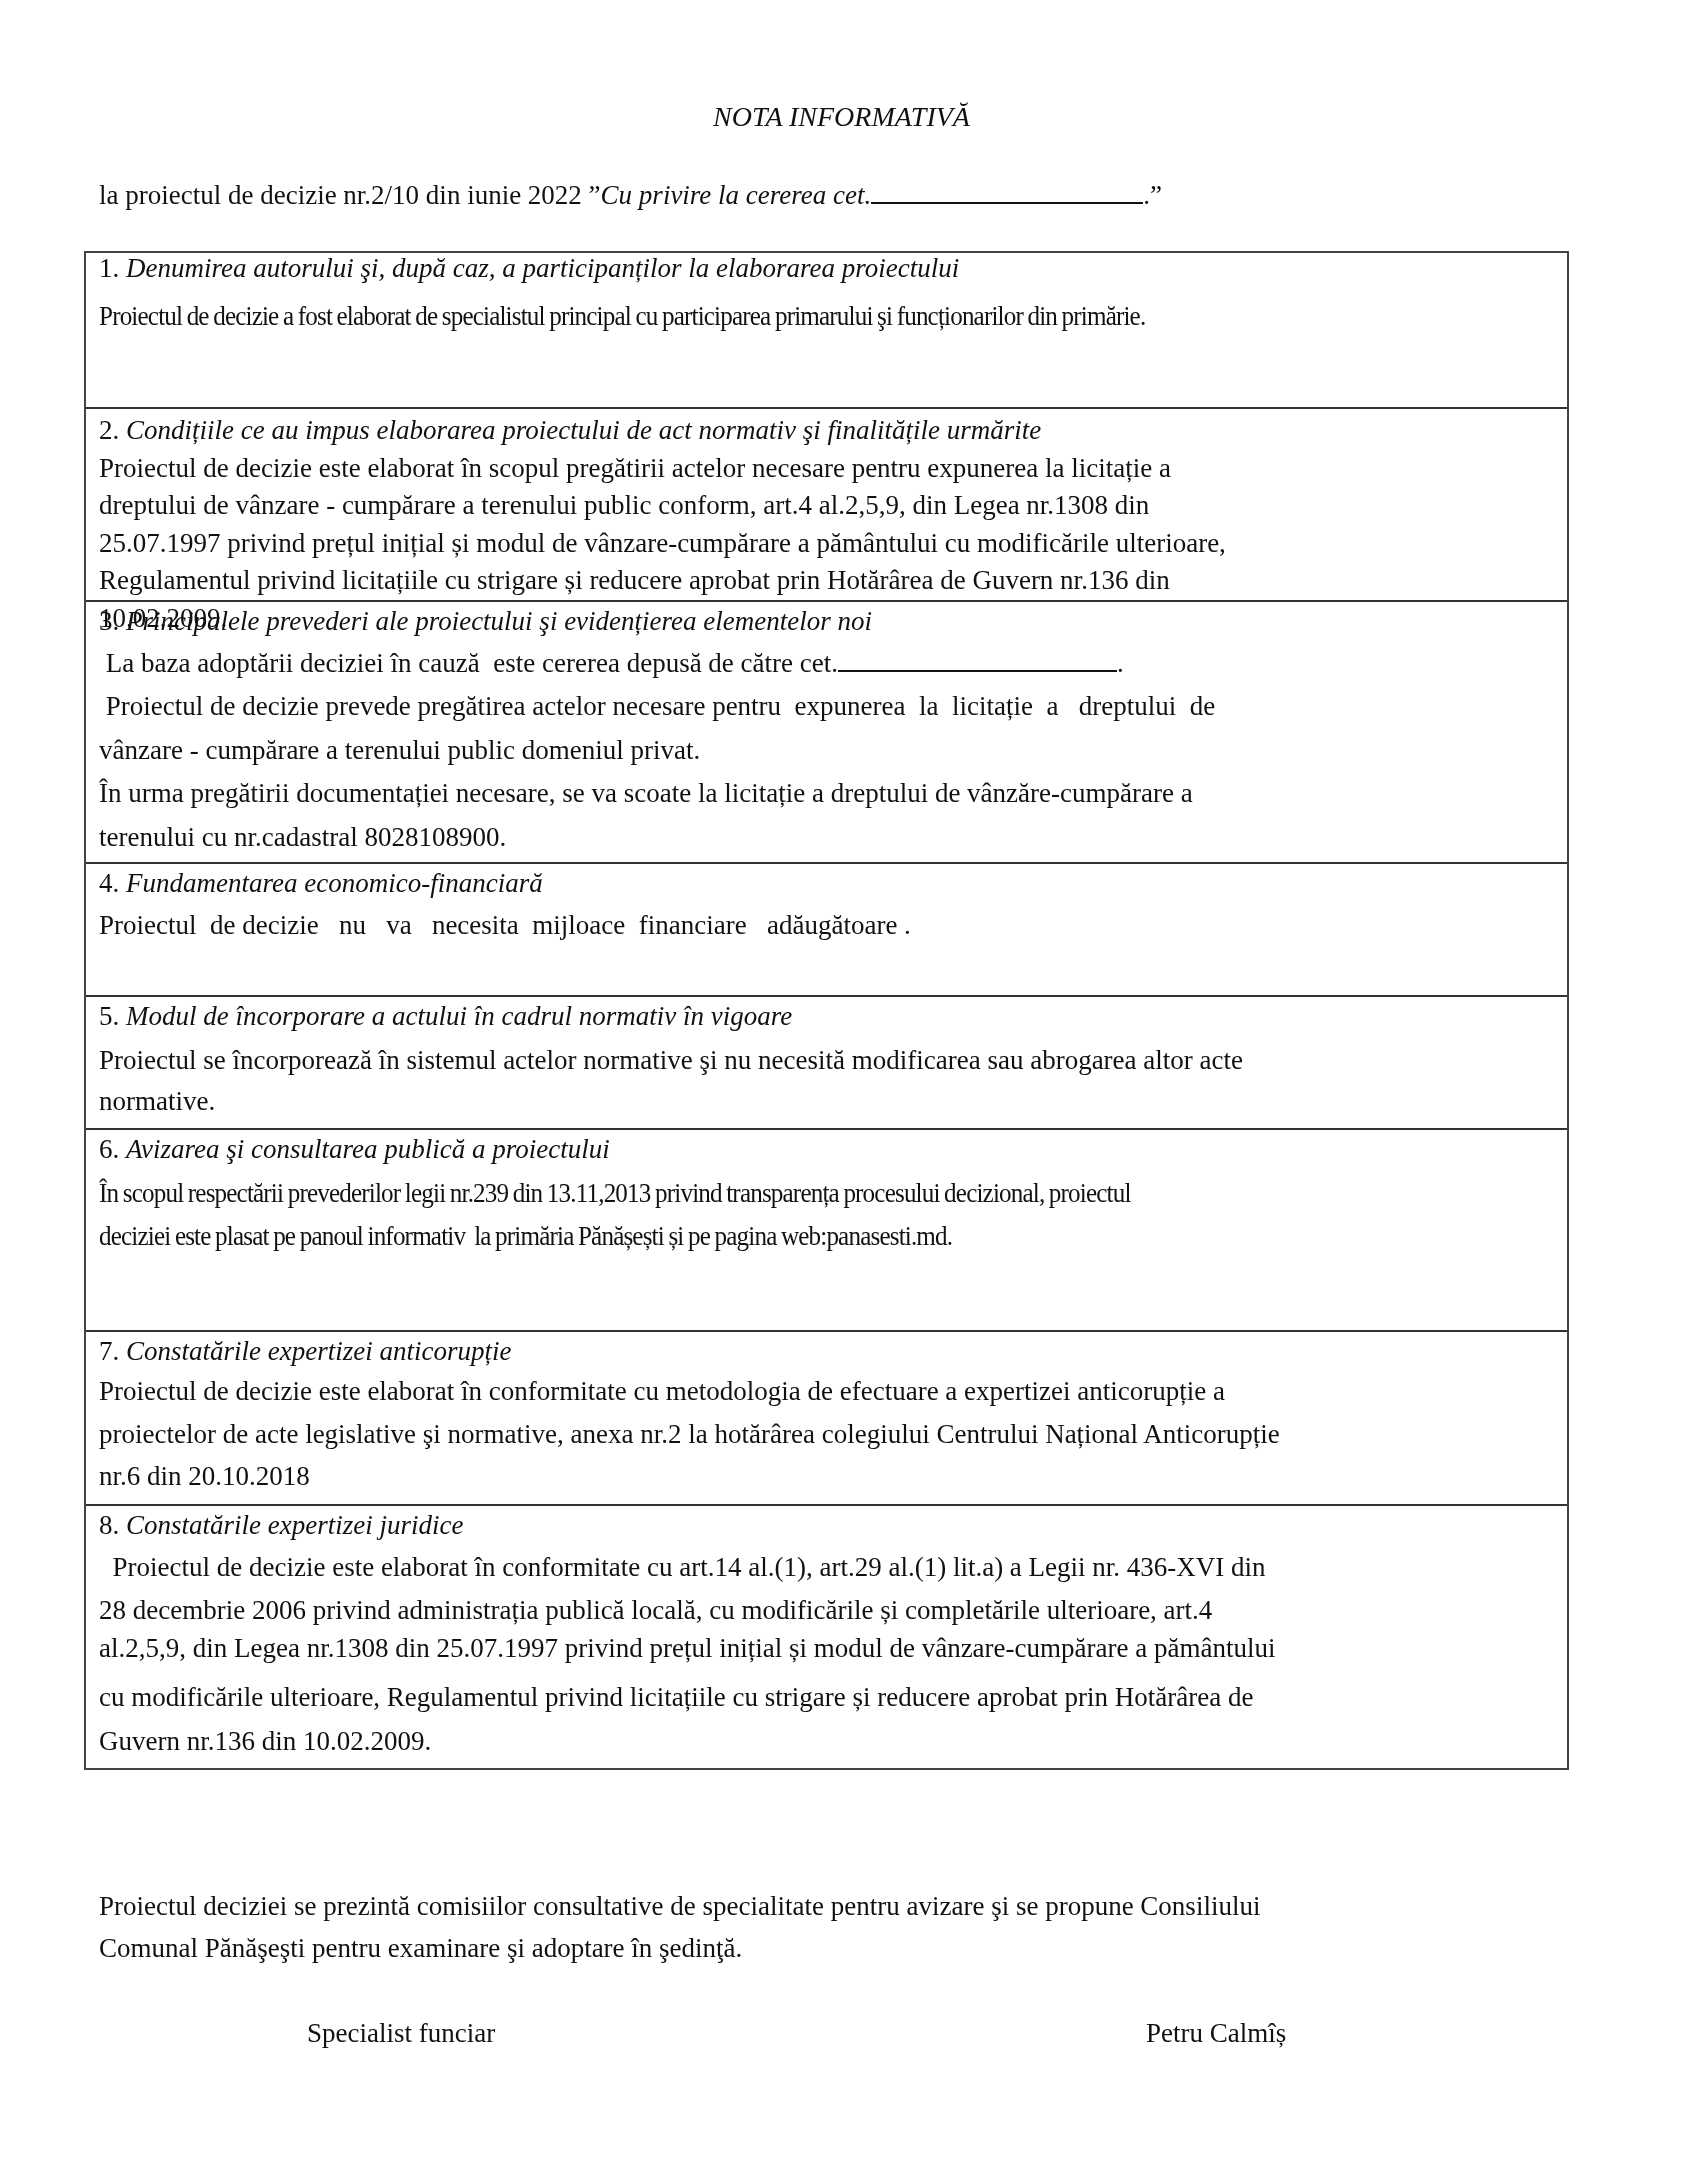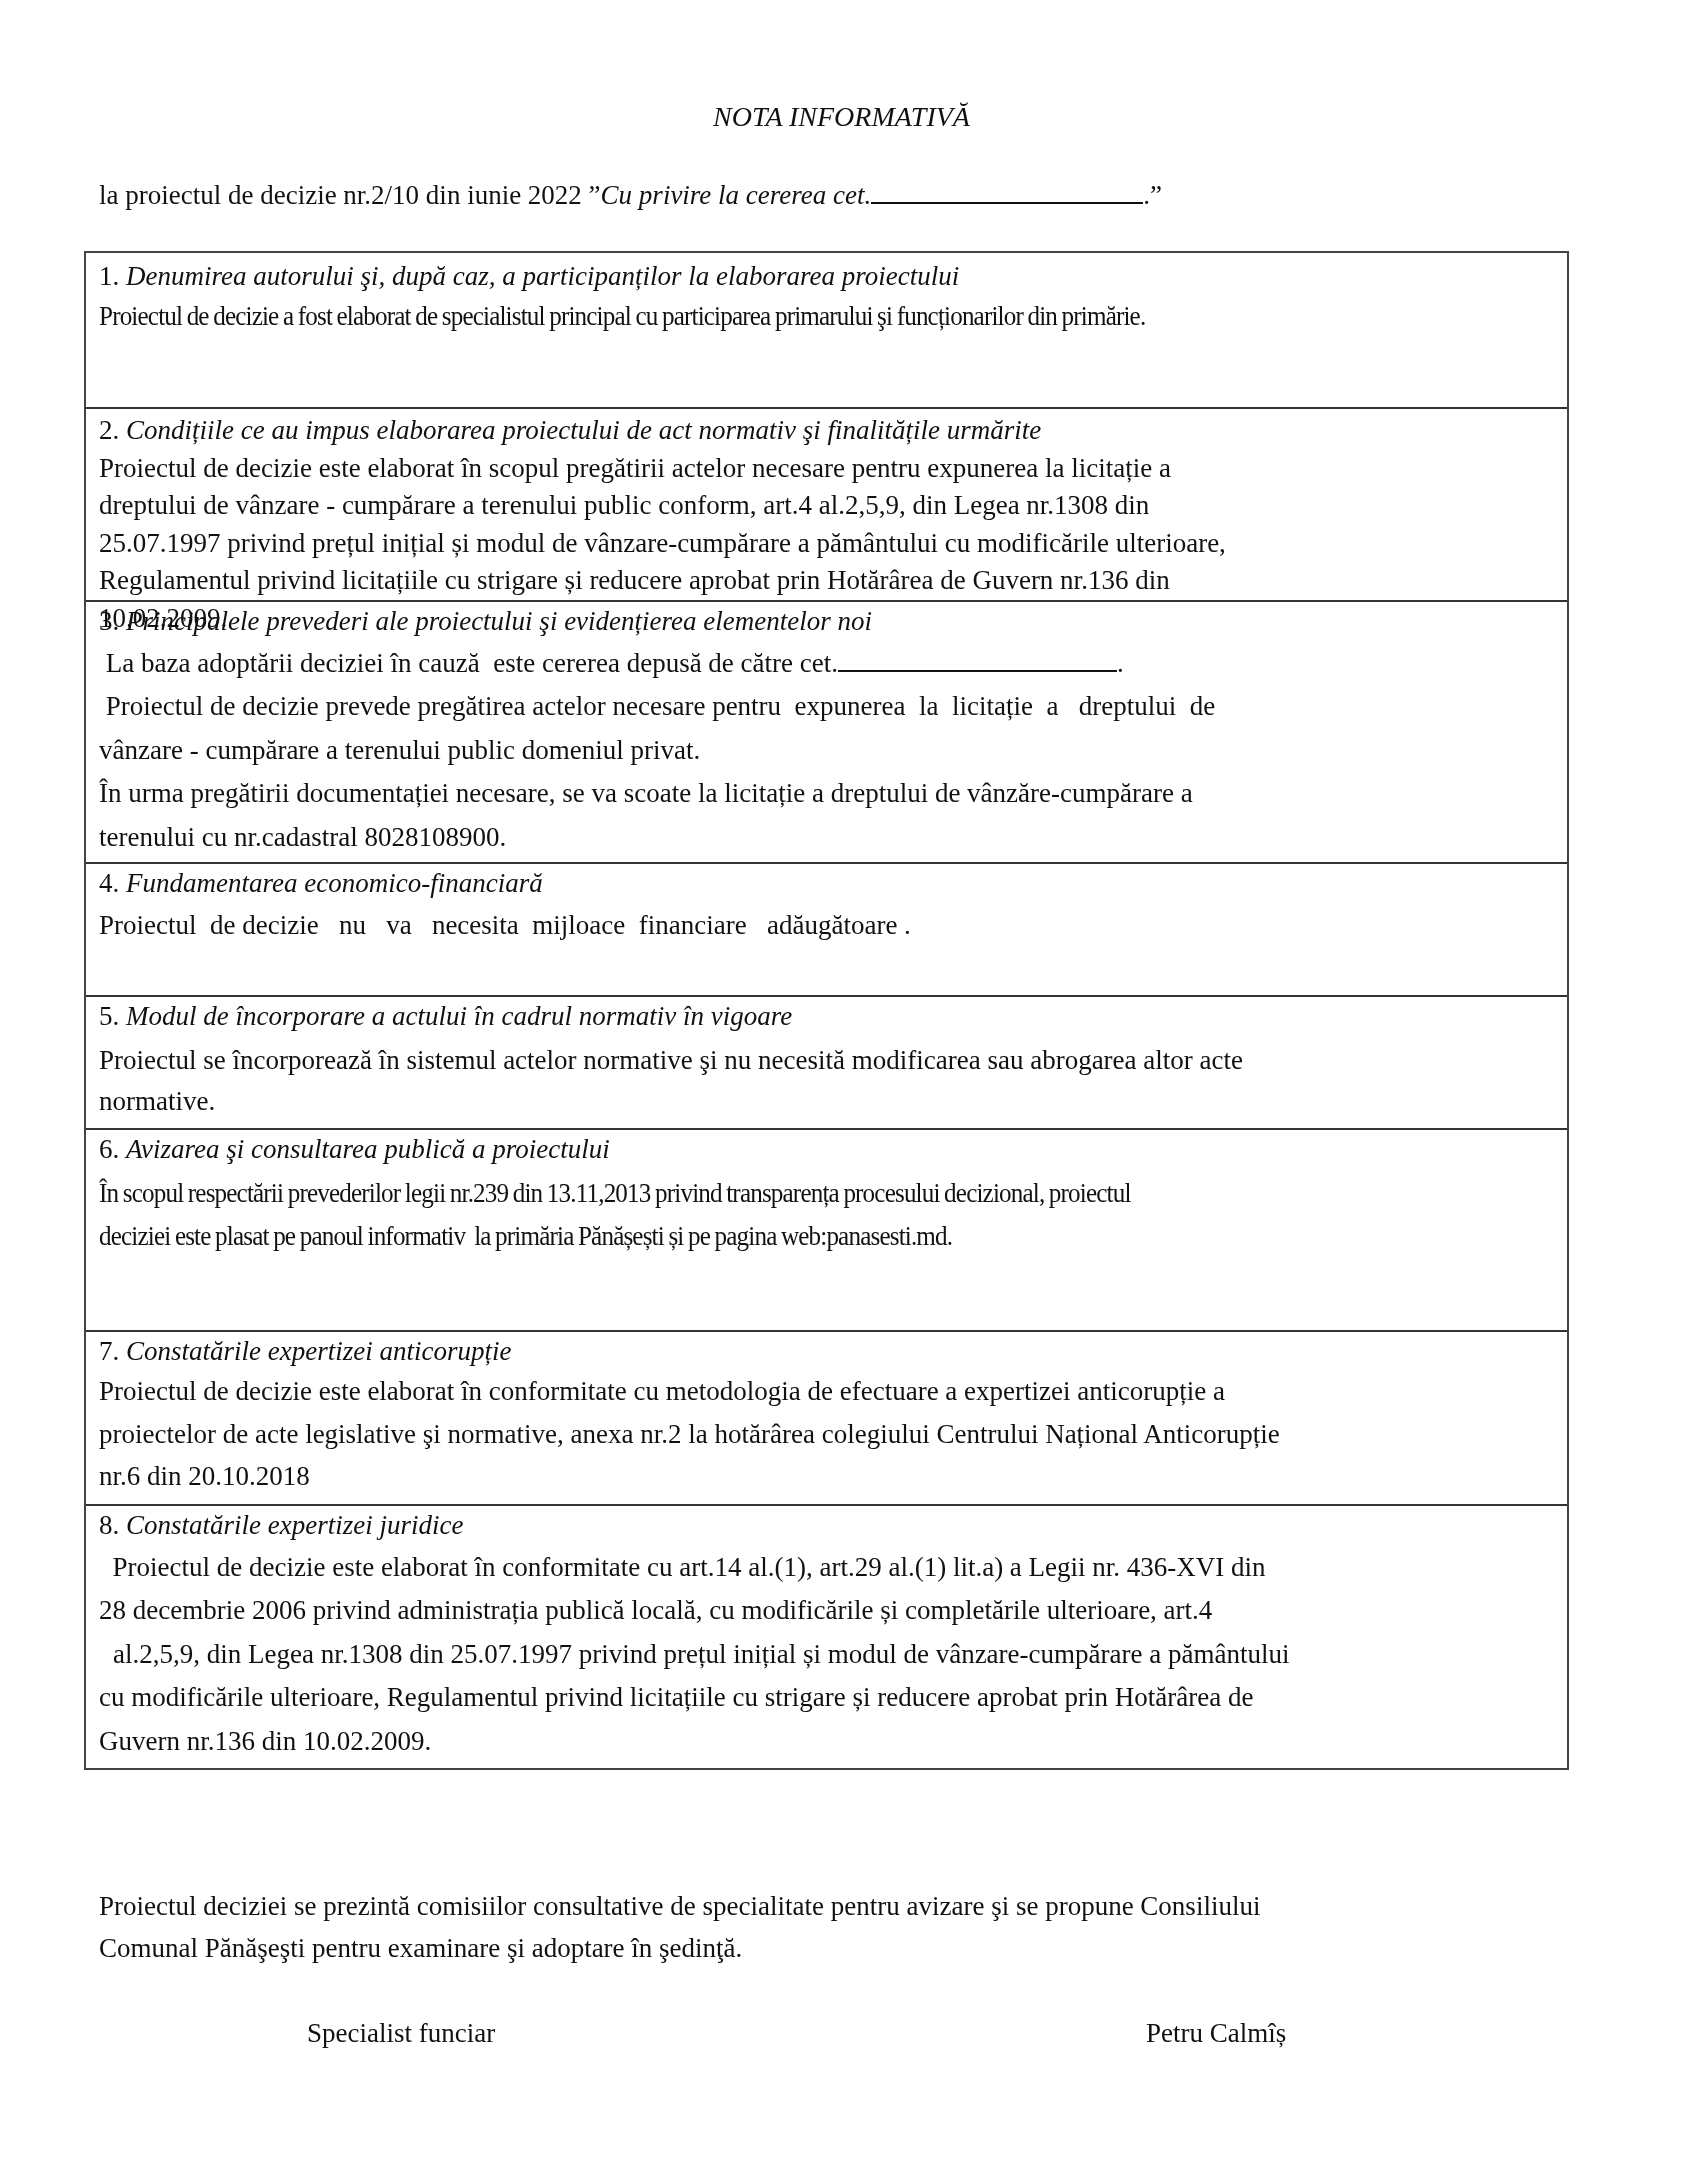--- a/index.html
+++ b/index.html
@@ -24,21 +24,21 @@
 </head>
 <body>
 
 <div class="abs title">NOTA INFORMATIVĂ</div>
 
 <div class="abs subtitle"><span>la proiectul de decizie nr.2/10 din iunie 2022 ”</span><i>Cu  privire  la  cererea cet.</i><span class="blank" style="width:272px;"></span><span>.”</span></div>
 
 <div class="table">
 
   <div class="row" style="height:156px;">
-    <div class="hdr" style="top:8px;"><span class="num">1.</span> <span class="txt">Denumirea autorului şi, după caz, a participanților la elaborarea proiectului</span></div>
+    <div class="hdr" style="top:0;"><span class="num">1.</span> <span class="txt">Denumirea autorului şi, după caz, a participanților la elaborarea proiectului</span></div>
     <div class="ln cond" style="top:48px;">Proiectul de decizie a fost elaborat de specialistul principal cu participarea primarului şi funcționarilor din primărie.</div>
   </div>
 
   <div class="row" style="height:193px;">
     <div class="hdr" style="top:6px;"><span class="num">2.</span> <span class="txt">Condițiile ce au impus elaborarea proiectului de act normativ şi finalitățile urmărite</span></div>
     <div class="ln" style="top:44px;">Proiectul de decizie este elaborat în scopul pregătirii actelor necesare pentru  expunerea  la  licitație  a</div>
     <div class="ln" style="top:81px;">dreptului  de  vânzare - cumpărare  a terenului  public conform, art.4 al.2,5,9, din Legea nr.1308 din</div>
     <div class="ln" style="top:119px;">25.07.1997 privind prețul inițial și modul de vânzare-cumpărare a pământului cu modificările ulterioare,</div>
     <div class="ln" style="top:156px;">Regulamentul privind licitațiile cu strigare și reducere aprobat prin Hotărârea de Guvern nr.136 din</div>
     <div class="ln" style="top:194px;text-align:right;">10.02.2009.</div>
@@ -74,21 +74,21 @@
     <div class="hdr" style="top:4px;"><span class="num">7.</span> <span class="txt">Constatările expertizei anticorupție</span></div>
     <div class="ln" style="top:44px;">Proiectul de decizie este elaborat în conformitate cu metodologia de efectuare a expertizei anticorupție a</div>
     <div class="ln" style="top:87px;">proiectelor de acte legislative şi normative, anexa nr.2 la hotărârea colegiului Centrului Național Anticorupție</div>
     <div class="ln" style="top:129px;">nr.6 din 20.10.2018</div>
   </div>
 
   <div class="row" style="height:262px;">
     <div class="hdr" style="top:4px;"><span class="num">8.</span> <span class="txt">Constatările expertizei juridice</span></div>
     <div class="ln" style="top:46px; white-space:pre;">  Proiectul de decizie este elaborat în conformitate cu art.14 al.(1), art.29 al.(1) lit.a) a Legii nr. 436-XVI din</div>
     <div class="ln" style="top:89px;">28 decembrie 2006 privind administrația publică locală, cu modificările și completările ulterioare, art.4</div>
-    <div class="ln" style="top:133px;margin-left:14px;">al.2,5,9, din Legea nr.1308 din 25.07.1997 privind prețul inițial și modul de vânzare-cumpărare a pământului</div>
+    <div class="ln" style="top:127px;">al.2,5,9, din Legea nr.1308 din 25.07.1997 privind prețul inițial și modul de vânzare-cumpărare a pământului</div>
     <div class="ln" style="top:176px;">cu modificările ulterioare, Regulamentul privind licitațiile cu strigare și reducere aprobat prin Hotărârea de</div>
     <div class="ln" style="top:220px;">Guvern nr.136 din 10.02.2009.</div>
   </div>
 
 </div>
 
 <div class="abs footer-p" style="top:1891px;">Proiectul deciziei se prezintă comisiilor consultative de specialitate pentru avizare şi se propune Consiliului</div>
 <div class="abs footer-p" style="top:1933px;">Comunal Pănăşeşti pentru examinare şi adoptare în şedinţă.</div>
 
 <div class="abs sig" style="left:307px; top:2018px;">Specialist funciar</div>

